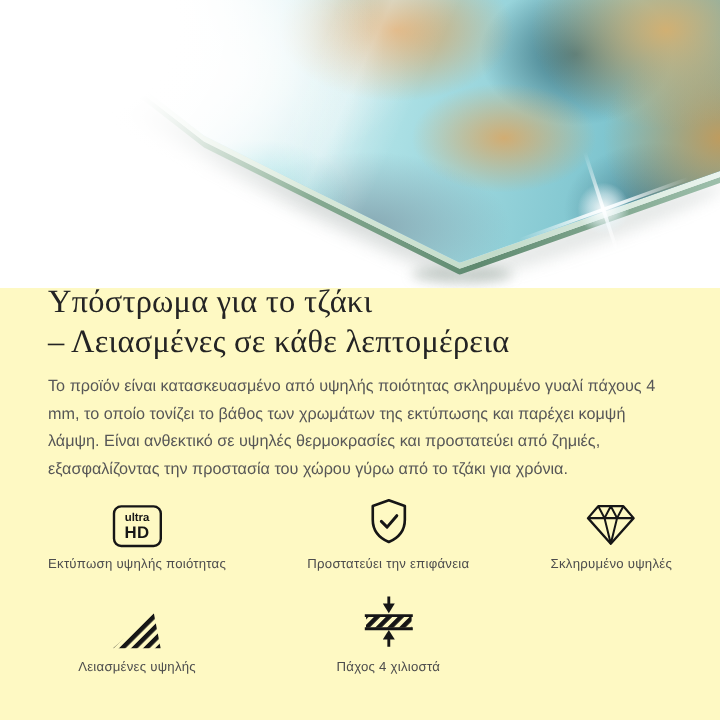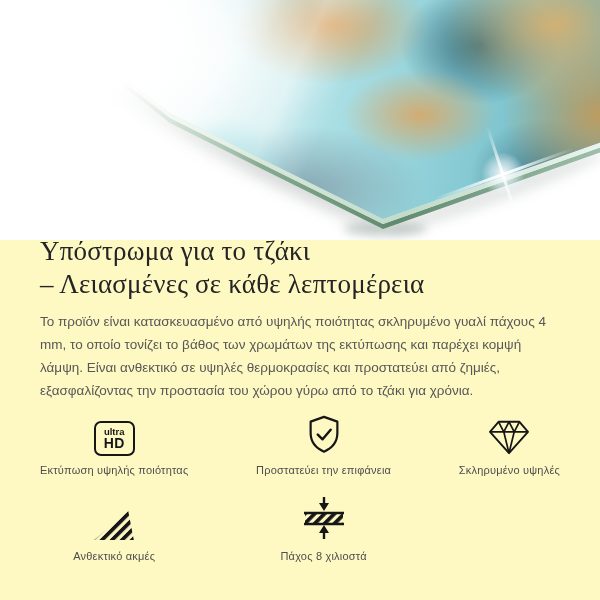--- a/index.html
+++ b/index.html
@@ -125,37 +125,37 @@
         <div class="icon-box">
           <svg width="48" height="34" viewBox="0 0 48 36">
             <defs>
               <pattern id="hatchA" width="7.5" height="7.5" patternUnits="userSpaceOnUse" patternTransform="rotate(45)">
                 <rect width="4" height="7.5" fill="#161616"></rect>
               </pattern>
             </defs>
             <path d="M3 34 H45 L39 3 Z" fill="url(#hatchA)"></path>
           </svg>
         </div>
-        <span class="label">Ανθεκτικό ακμές</span>
+        <span class="label">Λειασμένες υψηλής</span>
       </div>
 
       <div class="feature">
         <div class="icon-box">
           <svg width="44" height="48" viewBox="0 0 44 48">
             <defs>
               <pattern id="hatchB" width="7" height="7" patternUnits="userSpaceOnUse" patternTransform="rotate(45)">
                 <rect width="3.8" height="7" fill="#161616"></rect>
               </pattern>
             </defs>
             <rect x="3" y="20" width="38" height="9" fill="url(#hatchB)"></rect>
             <path d="M2 19 H42 M2 30 H42" stroke="#161616" stroke-width="2.4"></path>
             <path d="M22 3 V11" stroke="#161616" stroke-width="2.4"></path>
             <path d="M17 9 L27 9 L22 17 Z" fill="#161616"></path>
             <path d="M22 45 V37" stroke="#161616" stroke-width="2.4"></path>
             <path d="M17 39 L27 39 L22 31 Z" fill="#161616"></path>
           </svg>
         </div>
-        <span class="label">Πάχος 8 χιλιοστά</span>
+        <span class="label">Πάχος 4 χιλιοστά</span>
       </div>
 
     </div>
   </div>
 </div>
 
 </body></html>

